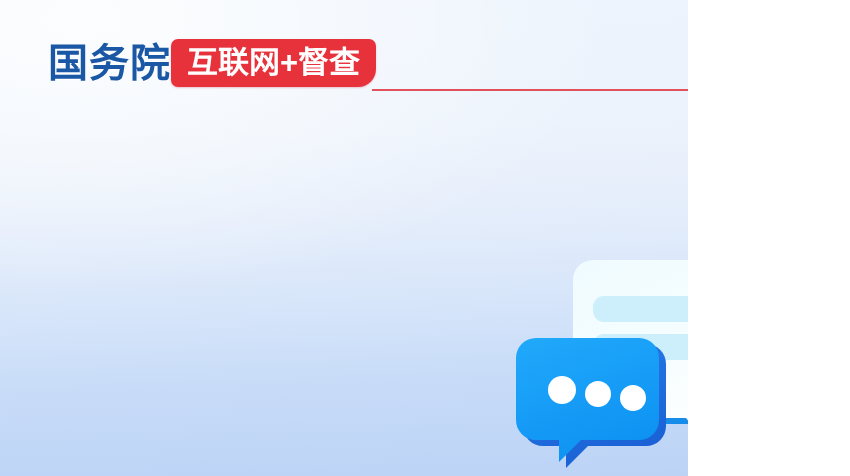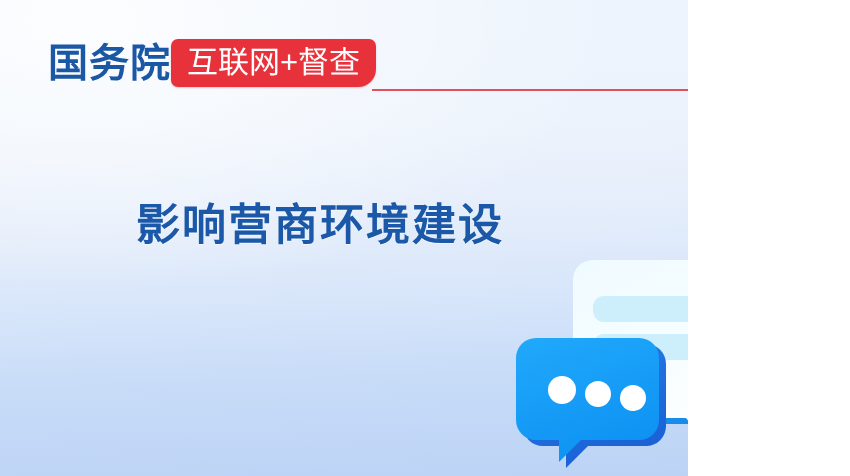--- a/index.html
+++ b/index.html
@@ -70,21 +70,21 @@
     display: flex;
     align-items: center;
     background: #e7323c;
     border-radius: 7px 7px 18px 7px;
     box-shadow: 0 1px 2px rgba(190,40,50,0.25);
   }
 
   .tag-badge-text {
     font-size: 31px;
     line-height: 34px;
-    font-weight: normal;
+    font-weight: bold;
     color: #ffffff;
     letter-spacing: 0px;
     white-space: nowrap;
   }
 
   .header-rule {
     position: absolute;
     left: 372px;
     top: 53px;
     width: 424px;
@@ -140,21 +140,20 @@
     <div class="org-name">国务院</div>
 
     <div class="tag-badge">
       <span class="tag-badge-text">互联网+督查</span>
     </div>
 
     <div class="header-rule"></div>
   </div>
 
   <div class="title-block">
-    <div class="title-line title-line-1">影响营商环境建设</div>
   </div>
 
   <div class="illustration">
     <svg viewBox="0 0 345 238" xmlns="http://www.w3.org/2000/svg">
       <defs>
         <linearGradient id="bigBody" x1="0" y1="0" x2="0.55" y2="1">
           <stop offset="0%" stop-color="#f0fbff"></stop>
           <stop offset="55%" stop-color="#f5fdff"></stop>
           <stop offset="100%" stop-color="#ffffff"></stop>
         </linearGradient>

